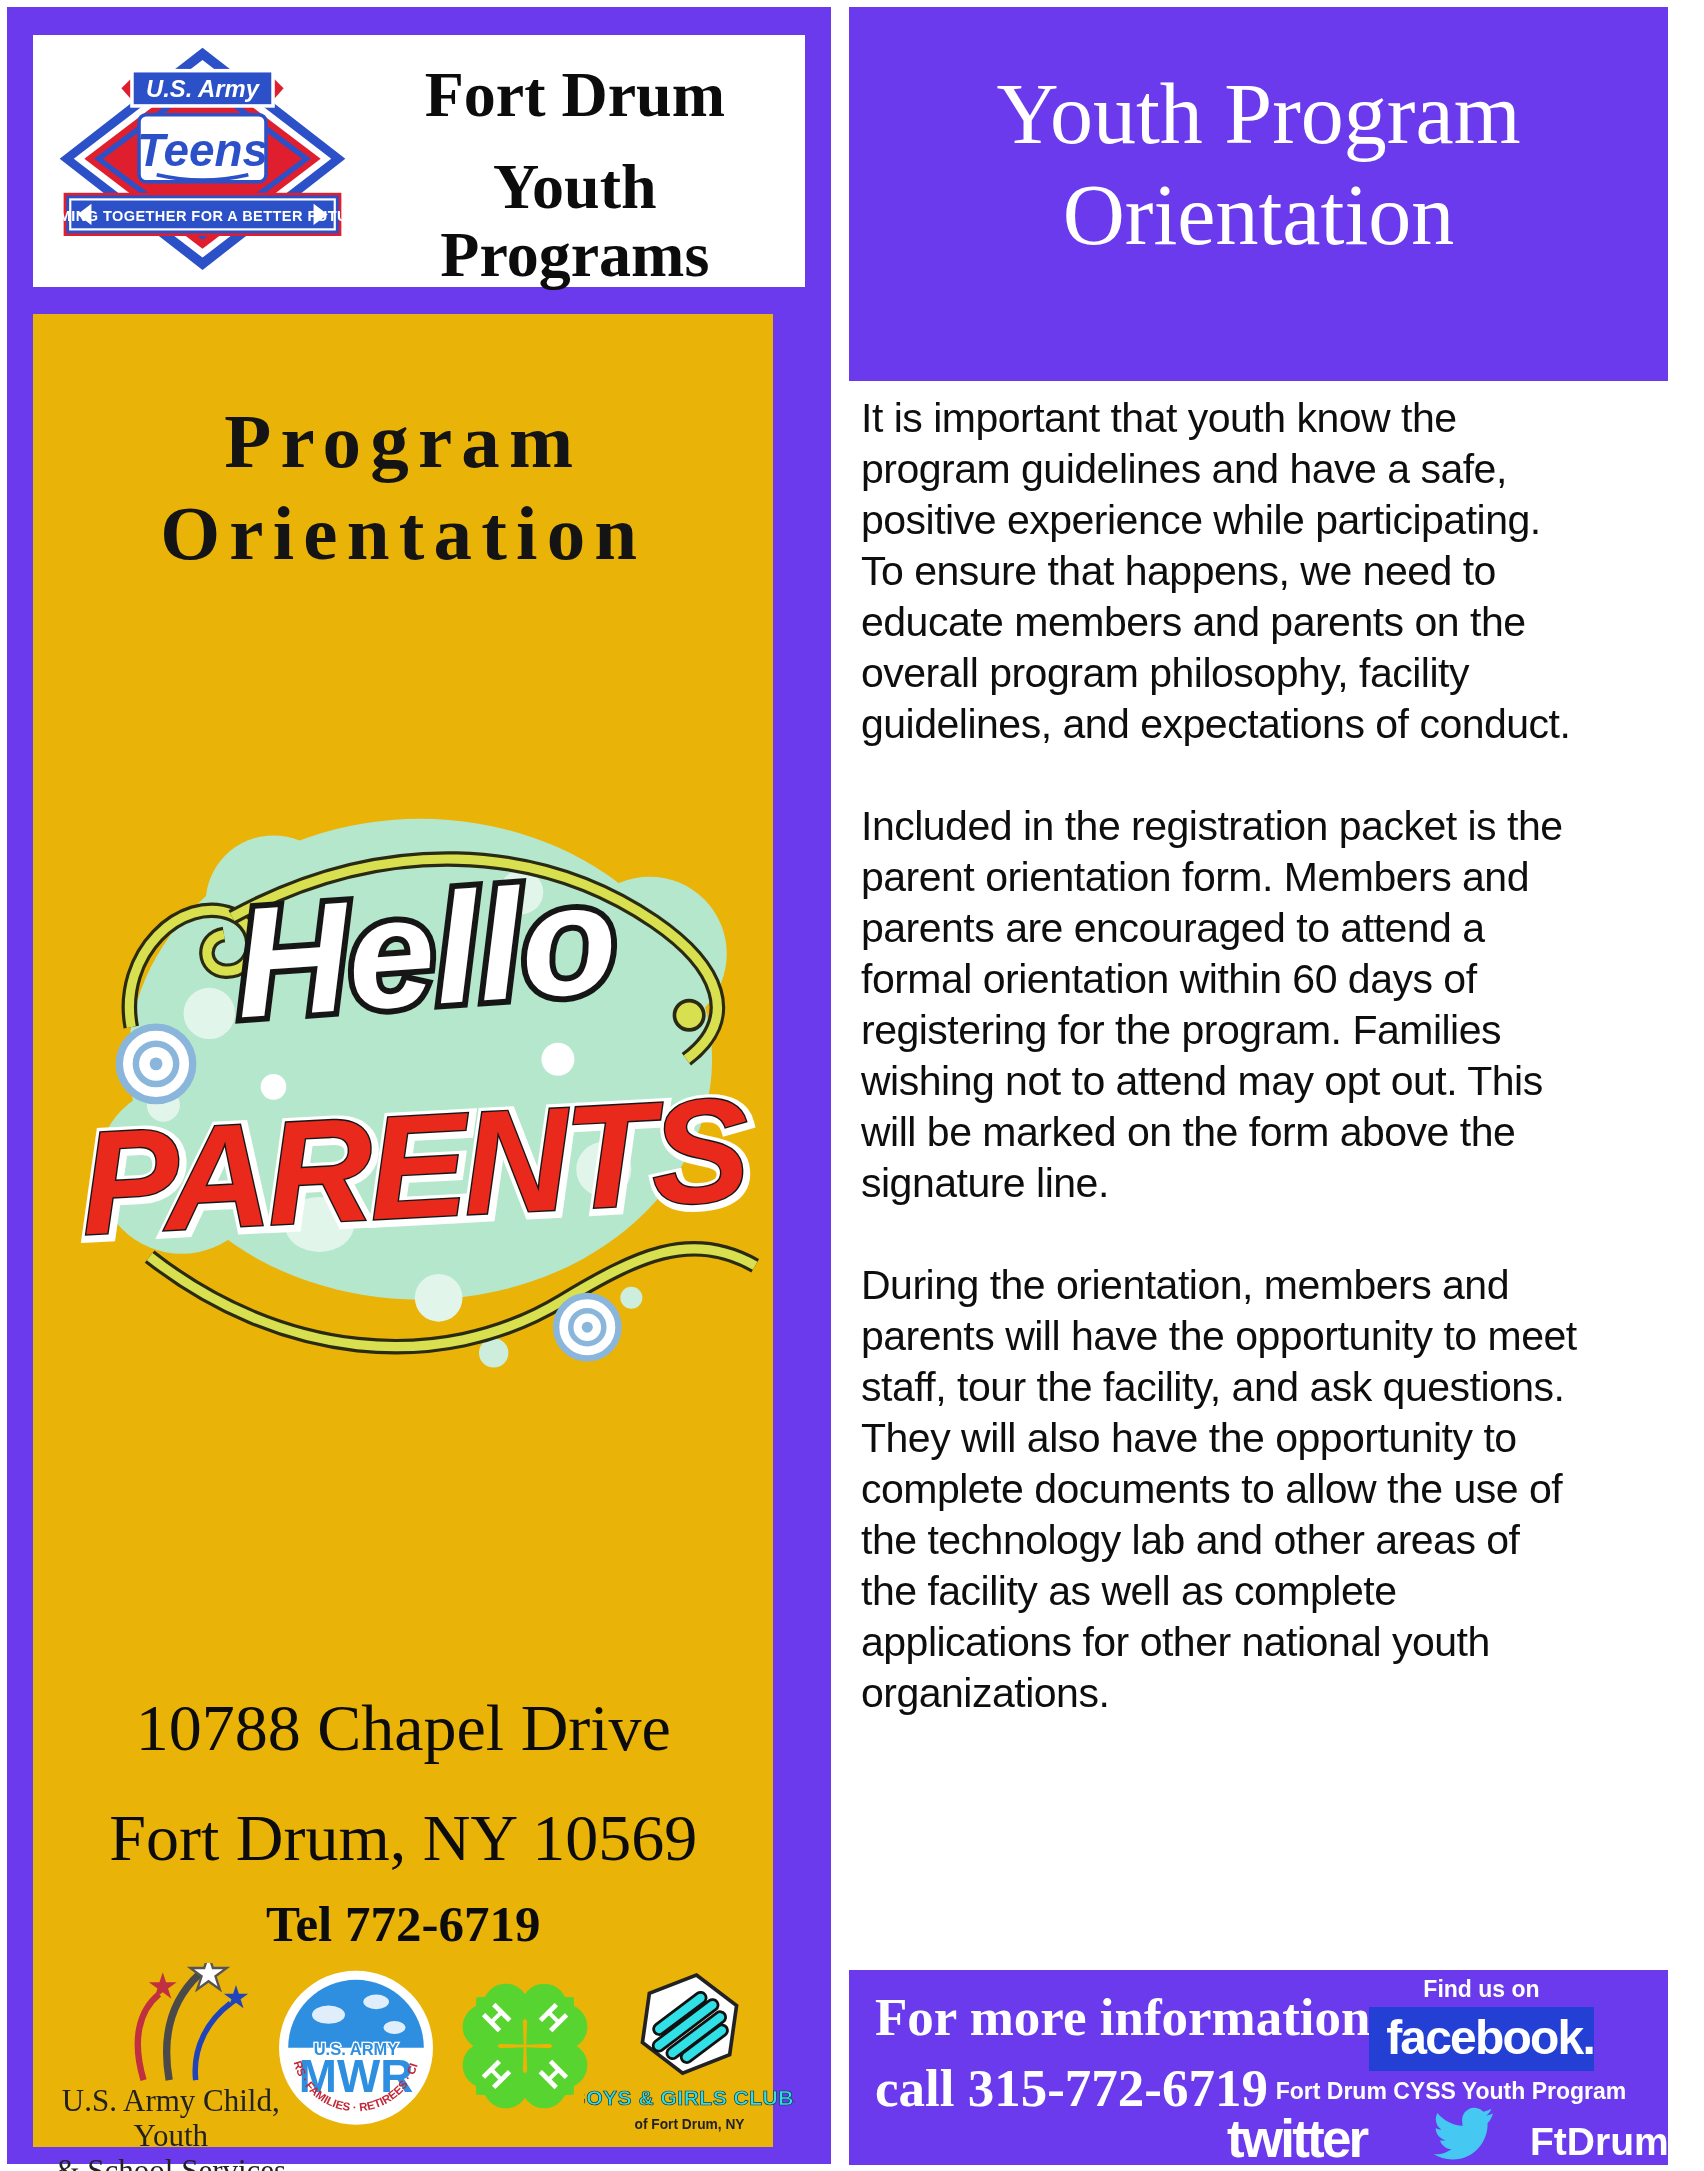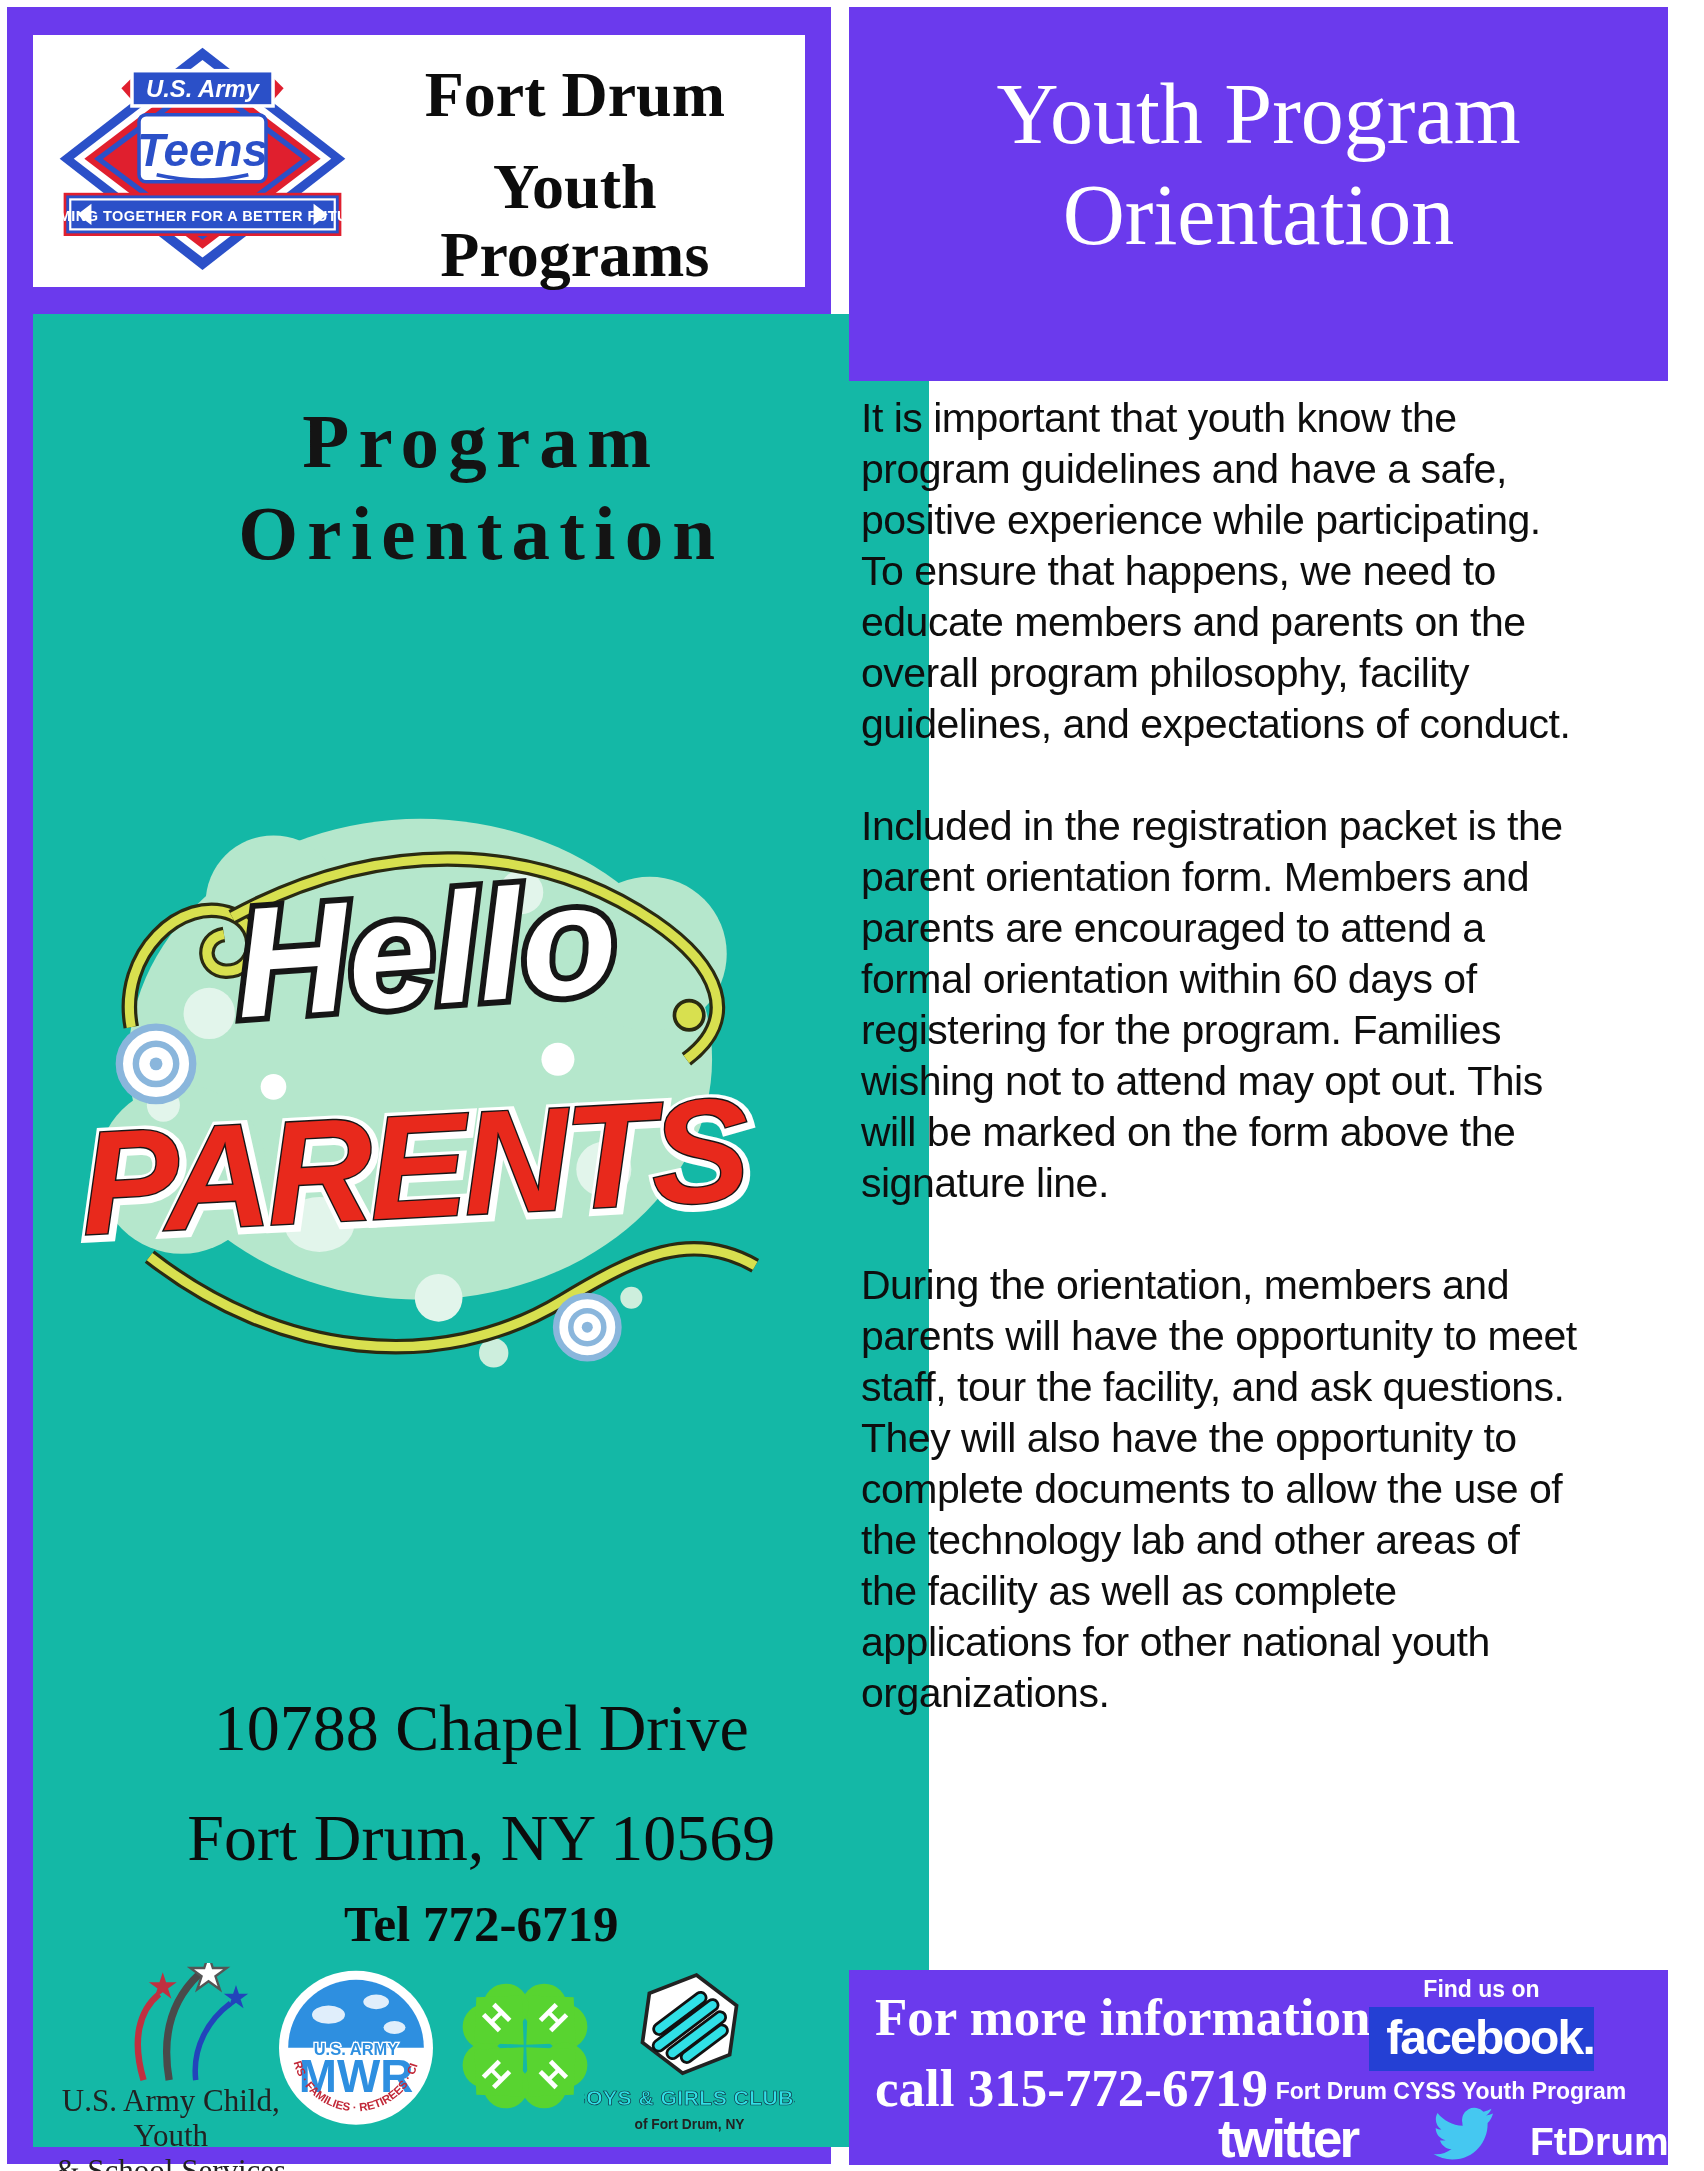--- a/index.html
+++ b/index.html
@@ -4,21 +4,21 @@
 <style>
   html,body{margin:0;padding:0;background:#ffffff;}
   #page{position:relative;width:1704px;height:2172px;background:#ffffff;overflow:hidden;
         font-family:"Liberation Sans",sans-serif;}
   .abs{position:absolute;}
   .pre{white-space:pre-line;}
 
   
   #left-panel{left:7.3px;top:7.3px;width:824px;height:2157px;background:#6B3AED;}
   #logo-box{left:26px;top:27.5px;width:772px;height:252px;background:#ffffff;}
-  #main-box{left:26px;top:307px;width:896px;height:1833px;background:#14b8a6;}
+  #main-box{left:26px;top:307px;width:740px;height:1833px;background:#eab308;}
 
   .brand-title{left:321px;width:441px;text-align:center;color:#0c0c0c;
     font-family:"Liberation Serif",serif;font-weight:700;font-size:64px;line-height:68px;}
 
   .left-heading{left:0;width:100%;text-align:center;color:#141414;
     font-family:"Liberation Serif",serif;font-weight:900;font-size:77px;line-height:92px;letter-spacing:9.2px;}
 
   .address{left:0;width:100%;text-align:center;color:#0c0c0c;
     font-family:"Liberation Serif",serif;font-weight:400;font-size:66px;}
   .phone{left:0;width:100%;text-align:center;color:#0c0c0c;
@@ -36,21 +36,21 @@
 
   #schedule{left:849px;top:1791px;width:840px;text-align:center;color:#0e0e0e;
     font-weight:700;font-size:40px;line-height:44px;}
 
   #right-footer{left:849px;top:1970px;width:819px;height:195px;background:#6B3AED;}
   .footer-info{left:26px;width:514px;color:#ffffff;font-family:"Liberation Serif",serif;
     font-weight:700;font-size:53px;}
   .social-small{color:#ffffff;font-weight:700;font-size:23px;text-align:center;letter-spacing:0px;}
   #facebook-box{left:520px;top:37px;width:225px;height:64px;background:#2440D4;
     color:#ffffff;font-weight:700;font-size:48px;text-align:right;line-height:62px;letter-spacing:-1.8px;}
-  #twitter-word{left:369px;top:138px;color:#ffffff;font-weight:800;font-size:53px;letter-spacing:-2.8px;}
+  #twitter-word{left:378px;top:138px;color:#ffffff;font-weight:800;font-size:53px;letter-spacing:-2.8px;}
   #twitter-handle{left:681px;top:150px;color:#ffffff;font-weight:700;font-size:39px;}
 
   svg text{font-family:"Liberation Sans",sans-serif;}
 </style>
 </head>
 <body>
 
 <div id="page">
 
   <div id="left-panel" class="abs">

